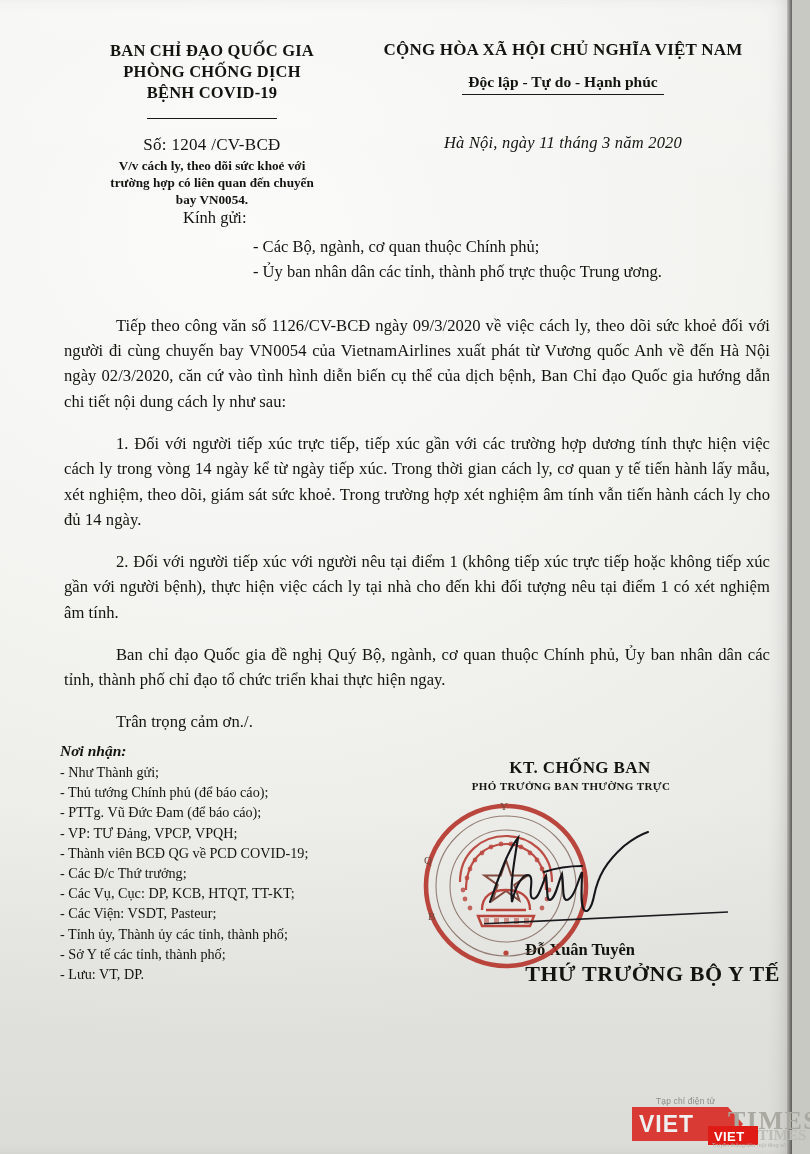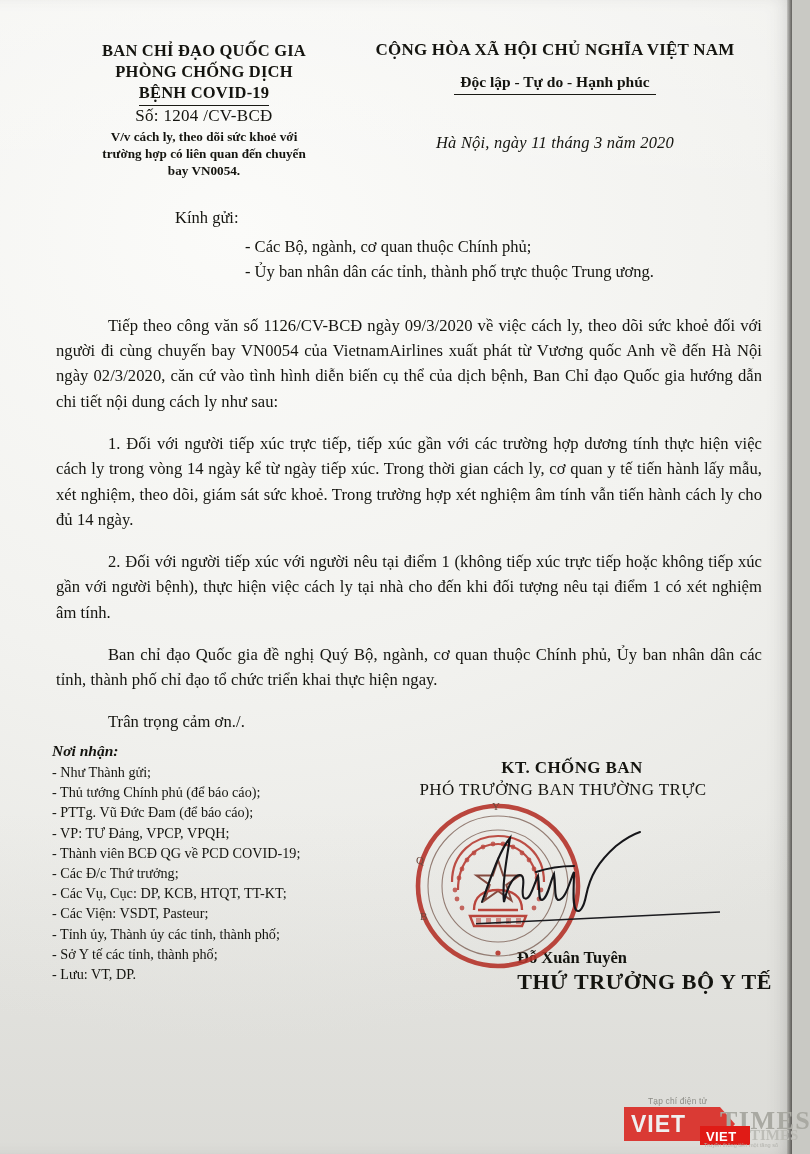--- a/index.html
+++ b/index.html
@@ -22,35 +22,35 @@
     content:"";position:absolute;right:0;top:0;width:5px;height:100%;
     background:linear-gradient(to right,rgba(120,118,112,.25),rgba(60,58,54,.75));
   }
   
   .shade{
     position:absolute;inset:0;pointer-events:none;
     background:
       linear-gradient(to bottom,rgba(255,255,255,.22) 0%,rgba(255,255,255,0) 18%,
                       rgba(0,0,0,0) 70%,rgba(120,118,112,.10) 100%);
   }
-  .page{position:absolute;left:0;top:0;width:792px;height:1154px;color:#14140f;}
+  .page{position:absolute;left:8px;top:0;width:792px;height:1154px;color:#14140f;}
 
   
   .hdr{position:absolute;top:40px;left:0;width:792px;height:170px;}
   .hdr-left{
     position:absolute;left:58px;top:0;width:292px;text-align:center;
   }
   .org{
     font-weight:bold;font-size:16.5px;line-height:21px;letter-spacing:.2px;
     font-family:"Liberation Serif","DejaVu Serif",serif;
   }
   .org .u{
-    display:inline-block;border-bottom:1.6px solid #1a1a14;padding-bottom:2px;
-  }
-  .sonum{margin-top:0;font-size:17px;letter-spacing:.3px;}
+    display:inline-block;border-bottom:1.6px solid #1a1a14;padding-bottom:15px;
+  }
+  .sonum{margin-top:16px;font-size:17px;letter-spacing:.3px;}
   .vv{margin-top:2px;font-size:13.2px;line-height:17px;font-weight:bold;}
 
   .hdr-right{position:absolute;left:340px;top:0;width:430px;text-align:center;}
   .nation{font-weight:bold;font-size:17px;letter-spacing:.2px;}
   .motto{
     font-weight:bold;font-size:15.5px;margin-top:13px;display:inline-block;
     border-bottom:1.7px solid #1a1a14;padding:0 6px 3px 6px;
   }
   .dateline{
     margin-top:38px;font-style:italic;font-size:16.5px;letter-spacing:.2px;
@@ -70,21 +70,21 @@
   .para.tight{margin-bottom:8px;}
 
   
   .noinhan{position:absolute;left:52px;top:742px;width:340px;}
   .noinhan .t{font-style:italic;font-weight:bold;font-size:15.5px;}
   .noinhan ul{list-style:none;margin:2px 0 0 0;padding:0;}
   .noinhan li{font-size:14.2px;line-height:20.2px;white-space:nowrap;}
 
   .sign{position:absolute;left:372px;top:758px;width:400px;text-align:center;}
   .sign .l1{font-weight:bold;font-size:17px;letter-spacing:.4px;}
-  .sign .l2{font-weight:normal;font-size:17px;letter-spacing:.4px;margin-top:2px;
+  .sign .l2{font-weight:bold;font-size:11px;letter-spacing:.4px;margin-top:2px;
             transform:translateX(-9px);}
   .sign .name{font-weight:bold;font-size:16.5px;margin-top:0;}
   .sign .title{font-weight:bold;font-size:22px;letter-spacing:.6px;margin-top:1px;text-align:right;}
   .sigspace{height:148px;position:relative;}
 
   
   .seal{
     position:absolute;left:412px;top:798px;width:172px;height:172px;
     pointer-events:none;
   }

